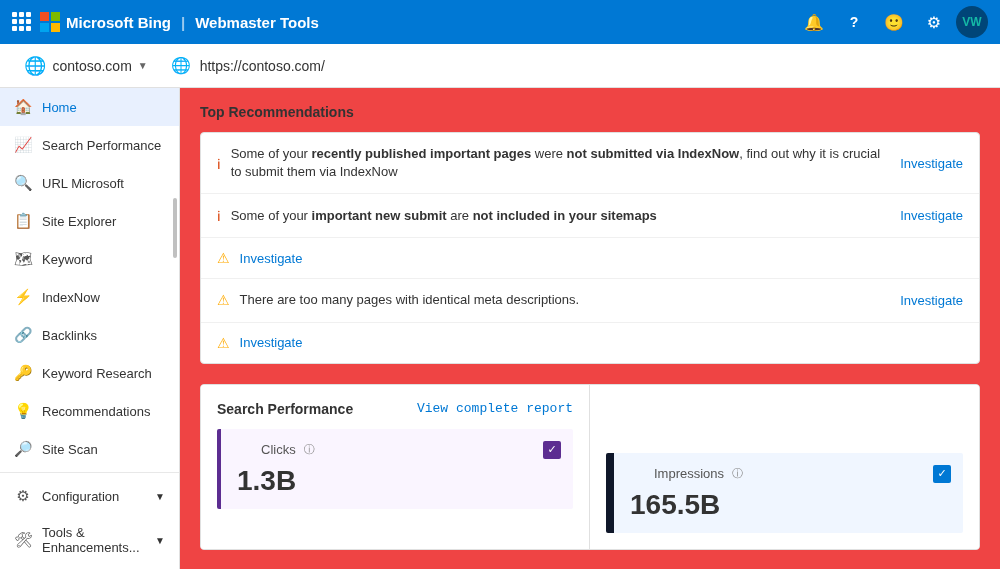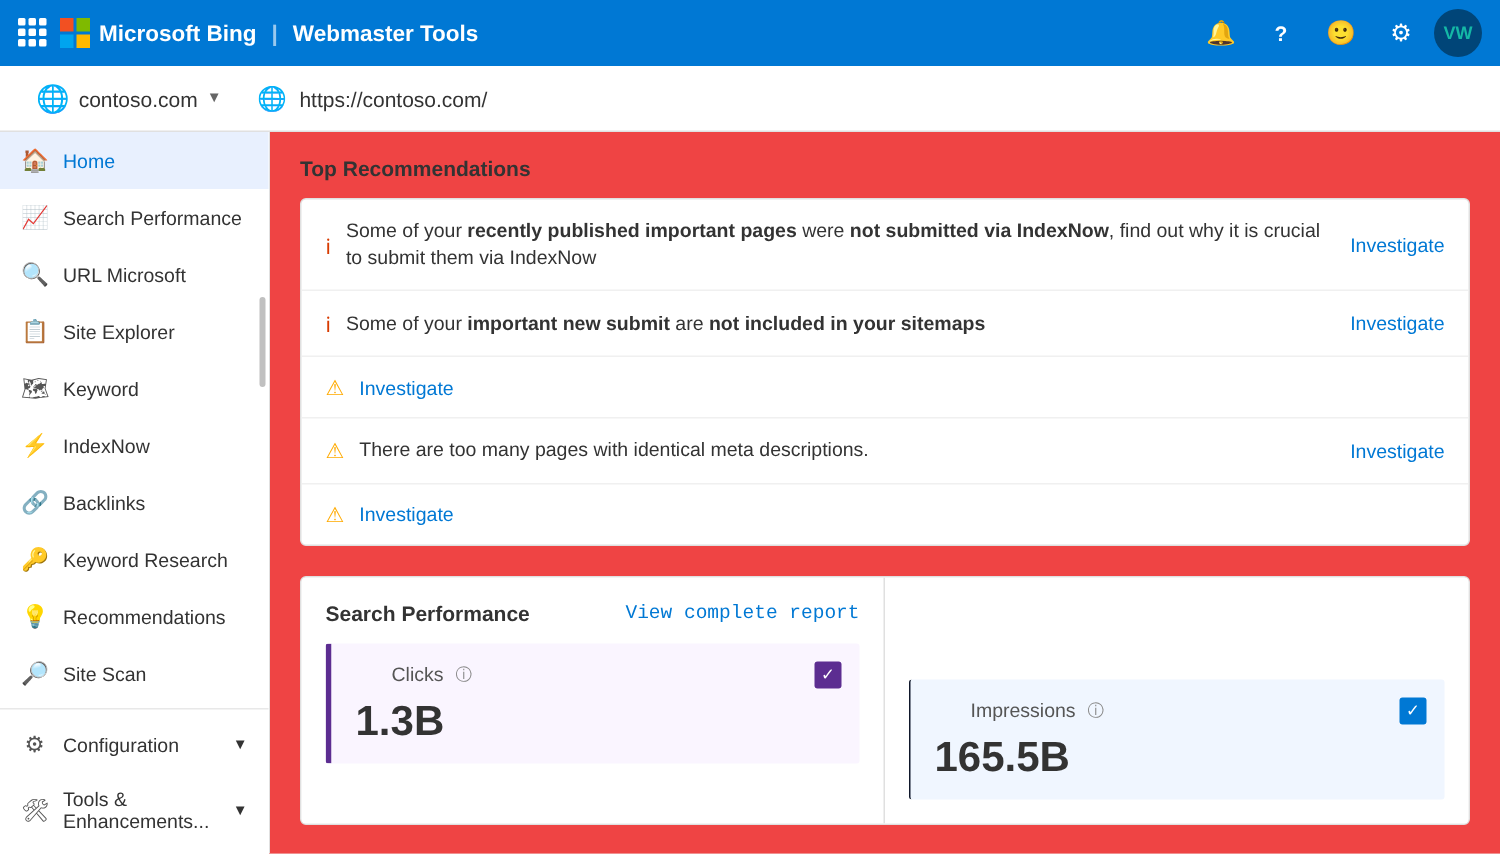--- a/index.html
+++ b/index.html
@@ -418,21 +418,21 @@
               <div class="metric-checkbox">✓</div>
             </div>
             <div class="metric-value">1.3B</div>
           </div>
         </div>
 
         <div class="report-card">
           <div class="report-card-header" style="margin-bottom: 52px;">
           </div>
 
-          <div style="border-left: 1px solid #0f172a; padding: 12px 12px 12px 16px; background: #f0f6ff; border-radius: 2px;">
+          <div style="border-left: 8px solid #0f172a; padding: 12px 12px 12px 16px; background: #f0f6ff; border-radius: 2px;">
             <div class="metric-row">
               <span class="metric-label">Impressions</span>
               <span class="metric-info">ⓘ</span>
               <div class="metric-checkbox blue">✓</div>
             </div>
             <div class="metric-value">165.5B</div>
           </div>
         </div>
 
       </div>

